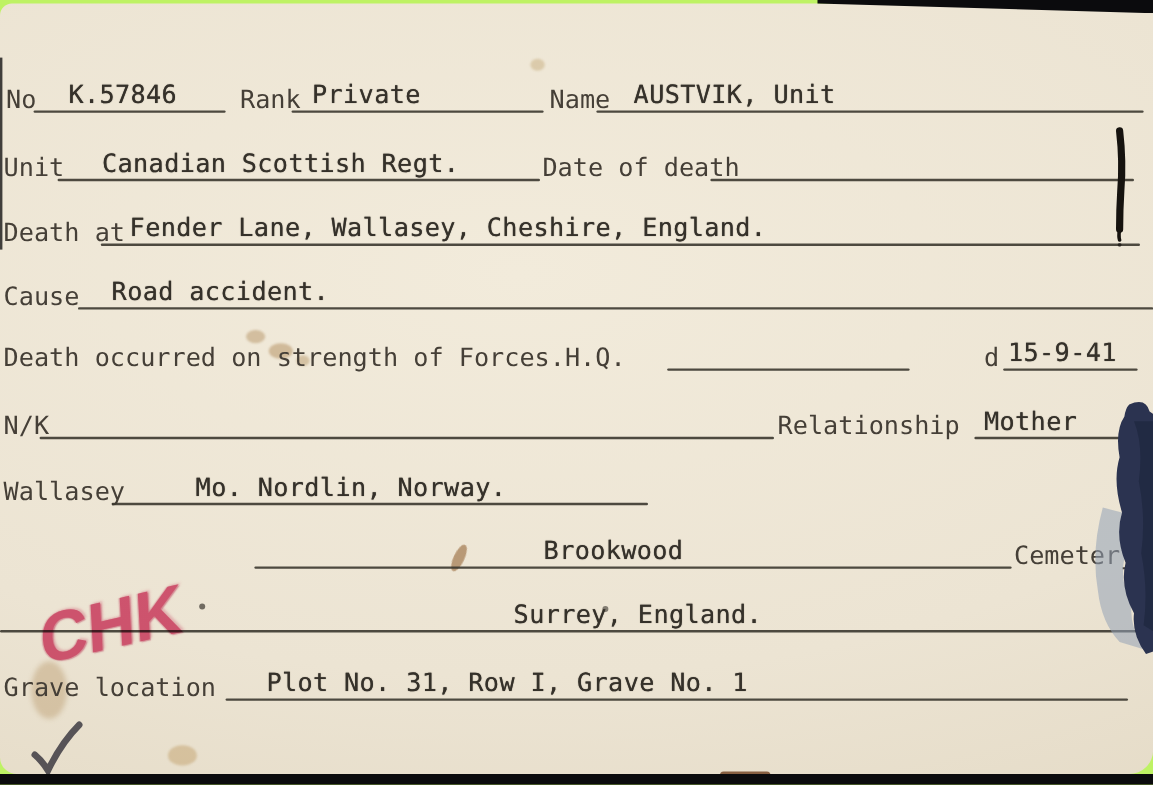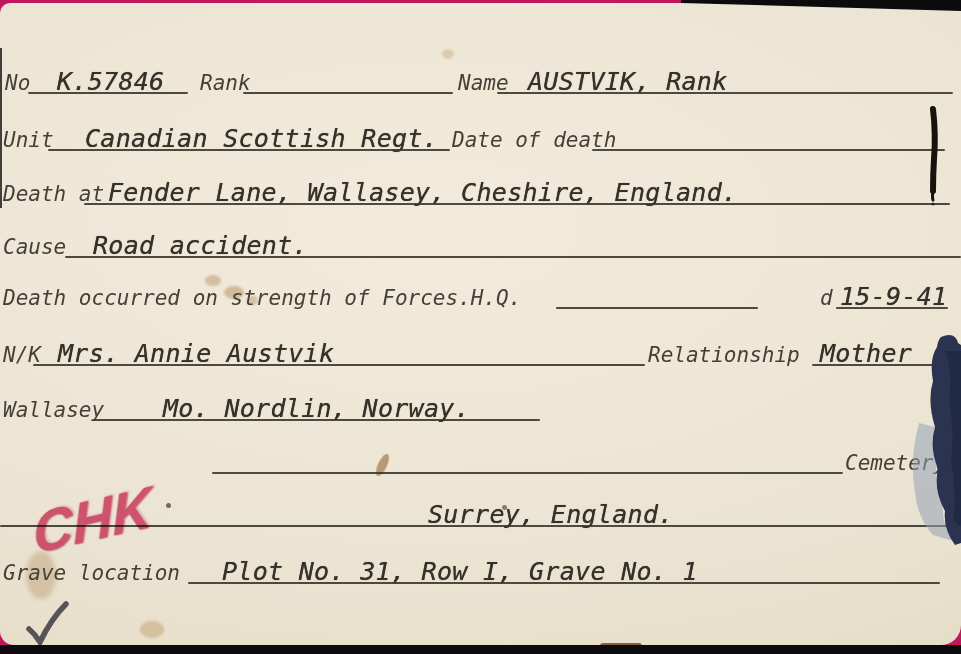--- a/index.html
+++ b/index.html
@@ -1,22 +1,22 @@
 <!DOCTYPE html>
 <html><head>
 <meta charset="utf-8">
 <style>
   html,body{margin:0;padding:0;background:#000;}
-  .scan{position:relative;width:961px;height:654px;background:#be185d;overflow:hidden;
-        font-family:"DejaVu Sans Mono","Liberation Mono",monospace;font-style:italic;}
+  .scan{position:relative;width:961px;height:654px;background:#bef264;overflow:hidden;
+        font-family:"DejaVu Sans Mono","Liberation Mono",monospace;}
   .card{position:absolute;left:0;top:3px;width:961px;height:642px;
         background:radial-gradient(130% 95% at 45% 35%, #f2ebdb 0%, #ece4d3 55%, #e3d9c4 92%, #ddd2bb 100%);
         border-radius:10px 4px 20px 14px;}
   .lbl{position:absolute;font-size:21px;line-height:1;color:#453f37;white-space:pre;}
-  .val{position:absolute;font-size:25px;line-height:1;letter-spacing:.3px;color:#35312a;white-space:pre;
+  .val{position:absolute;font-size:21px;line-height:1;letter-spacing:.3px;color:#35312a;white-space:pre;
        text-shadow:0 0 .7px rgba(45,40,33,.85);}
   .ul{position:absolute;height:2px;background:#3b372f;border-radius:1px;opacity:.9;}
   .stamp{position:absolute;left:32px;top:502px;font-family:"Liberation Sans",sans-serif;font-weight:bold;
          font-size:56px;line-height:1;color:#d9406e;letter-spacing:0px;
          transform:rotate(-13deg) skewX(-10deg) scaleY(1.02);transform-origin:left top;
          mix-blend-mode:multiply;opacity:.85;
          text-shadow:1px 1px 1px rgba(200,50,95,.5),-1px 0 1px rgba(200,50,95,.4),2px -1px 2px rgba(220,80,120,.35);}
   .stain{position:absolute;border-radius:50%;}
   .wedge{position:absolute;right:0;top:0;width:280px;height:11px;background:#0b0b0d;
          clip-path:polygon(0 0,100% 0,100% 100%,0 27%);}
@@ -39,23 +39,24 @@
     <div class="stain" style="left:442px;top:46px;width:12px;height:10px;background:rgba(190,160,105,.4);filter:blur(1px);"></div>
     <div class="stain" style="left:600px;top:640px;width:42px;height:6px;background:rgba(110,62,30,.8);filter:blur(.5px);border-radius:3px;"></div>
     <div class="stain" style="left:745px;top:642px;width:30px;height:5px;background:rgba(110,62,30,.75);filter:blur(.5px);border-radius:3px;"></div>
     <div class="stain" style="left:166px;top:500px;width:5px;height:5px;background:rgba(60,55,48,.7);"></div>
     <div class="stain" style="left:502px;top:502px;width:5px;height:5px;background:rgba(60,55,48,.6);"></div>
 
     <span class="lbl" style="left:5px;top:70px">No</span>
     <span class="val" style="left:57px;top:66px">K.57846</span>
     <i class="ul" style="left:28px;top:89px;width:160px"></i>
     <span class="lbl" style="left:200px;top:70px">Rank</span>
+    <span class="val" style="left:260px;top:66px">Private</span>
     <i class="ul" style="left:243px;top:89px;width:210px"></i>
     <span class="lbl" style="left:458px;top:70px">Name</span>
-    <span class="val" style="left:528px;top:66px">AUSTVIK, Rank</span>
+    <span class="val" style="left:528px;top:66px">AUSTVIK, Unit</span>
     <i class="ul" style="left:497px;top:89px;width:456px"></i>
 
     <span class="lbl" style="left:3px;top:127px">Unit</span>
     <span class="val" style="left:85px;top:123px">Canadian Scottish Regt.</span>
     <i class="ul" style="left:48px;top:146px;width:402px"></i>
     <span class="lbl" style="left:452px;top:127px">Date of death</span>
     <i class="ul" style="left:592px;top:146px;width:353px"></i>
 
     <span class="lbl" style="left:3px;top:181px">Death at</span>
     <span class="val" style="left:108px;top:177px">Fender Lane, Wallasey, Cheshire, England.</span>
@@ -65,30 +66,30 @@
     <span class="val" style="left:93px;top:230px">Road accident.</span>
     <i class="ul" style="left:65px;top:253px;width:896px"></i>
 
     <span class="lbl" style="left:3px;top:285px">Death occurred on strength of Forces.H.Q.</span>
     <i class="ul" style="left:556px;top:304px;width:202px"></i>
     <span class="lbl" style="left:820px;top:285px">d</span>
     <span class="val" style="left:840px;top:281px">15-9-41</span>
     <i class="ul" style="left:836px;top:304px;width:112px"></i>
 
     <span class="lbl" style="left:3px;top:342px">N/K</span>
-    <span class="val" style="left:58px;top:338px">Mrs. Annie Austvik</span>
     <i class="ul" style="left:33px;top:361px;width:612px"></i>
     <span class="lbl" style="left:648px;top:342px">Relationship</span>
     <span class="val" style="left:820px;top:338px">Mother</span>
     <i class="ul" style="left:812px;top:361px;width:140px"></i>
 
     <span class="lbl" style="left:3px;top:397px">Wallasey</span>
     <span class="val" style="left:163px;top:393px">Mo. Nordlin, Norway.</span>
     <i class="ul" style="left:93px;top:416px;width:447px"></i>
 
+    <span class="val" style="left:453px;top:446px">Brookwood</span>
     <i class="ul" style="left:212px;top:469px;width:631px"></i>
     <span class="lbl" style="left:845px;top:450px">Cemetery</span>
 
     <span class="val" style="left:428px;top:499px">Surrey, England.</span>
     <i class="ul" style="left:0px;top:522px;width:948px"></i>
 
     <span class="lbl" style="left:3px;top:560px">Grave location</span>
     <span class="val" style="left:222px;top:556px">Plot No. 31, Row I, Grave No. 1</span>
     <i class="ul" style="left:188px;top:579px;width:752px"></i>
 

